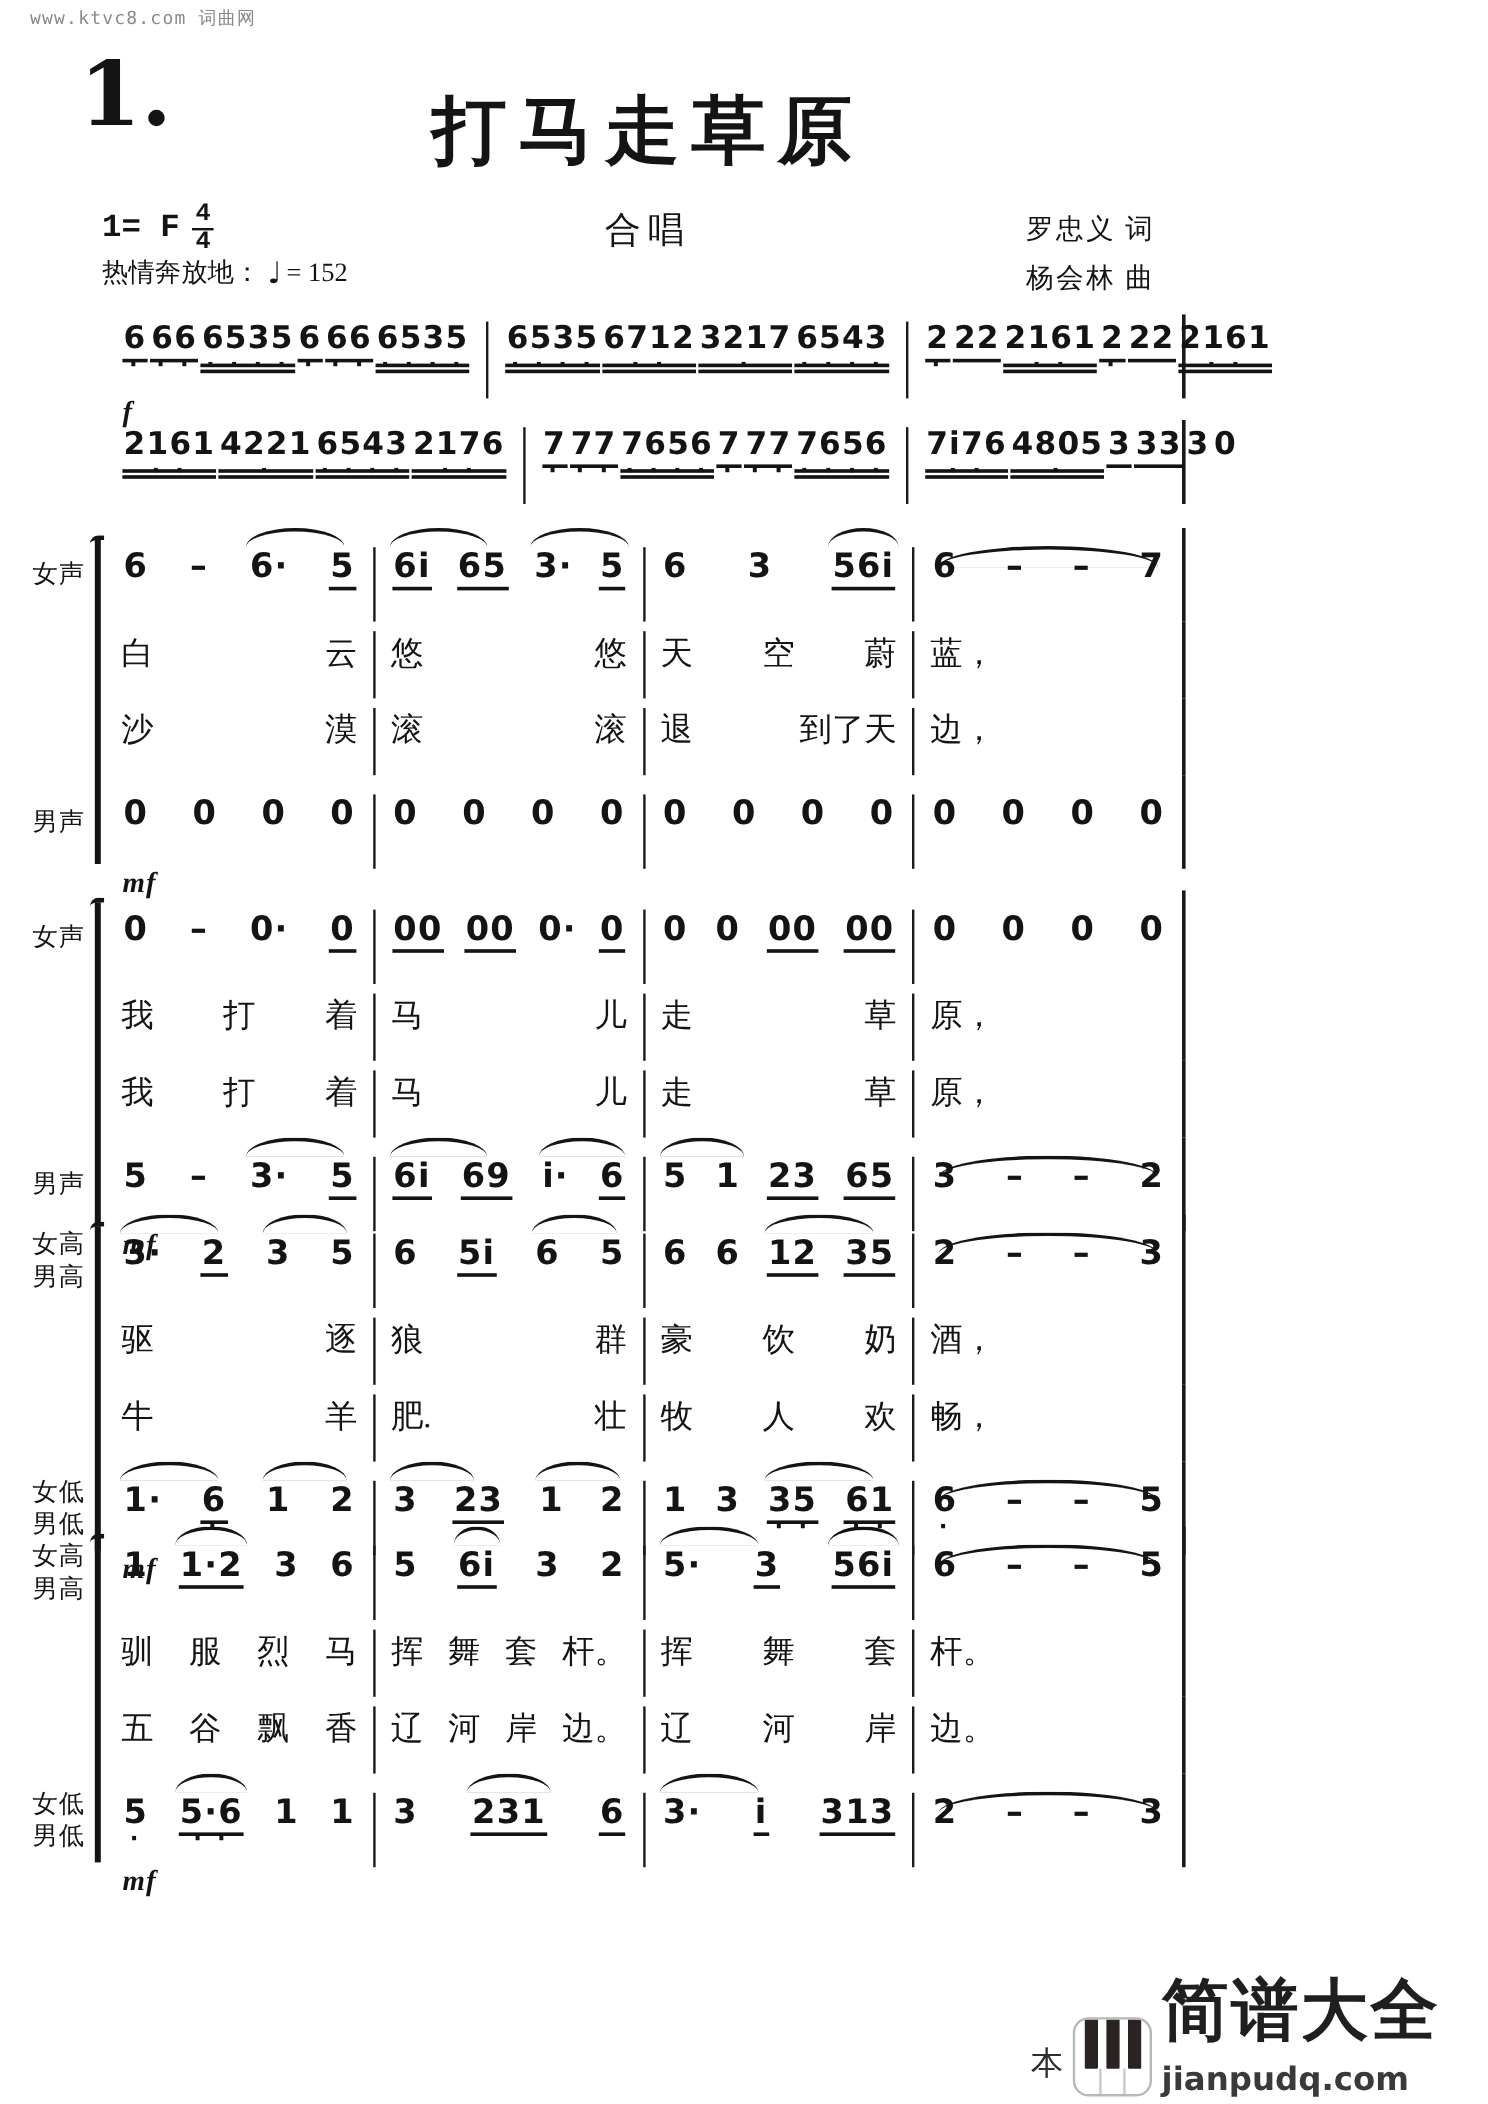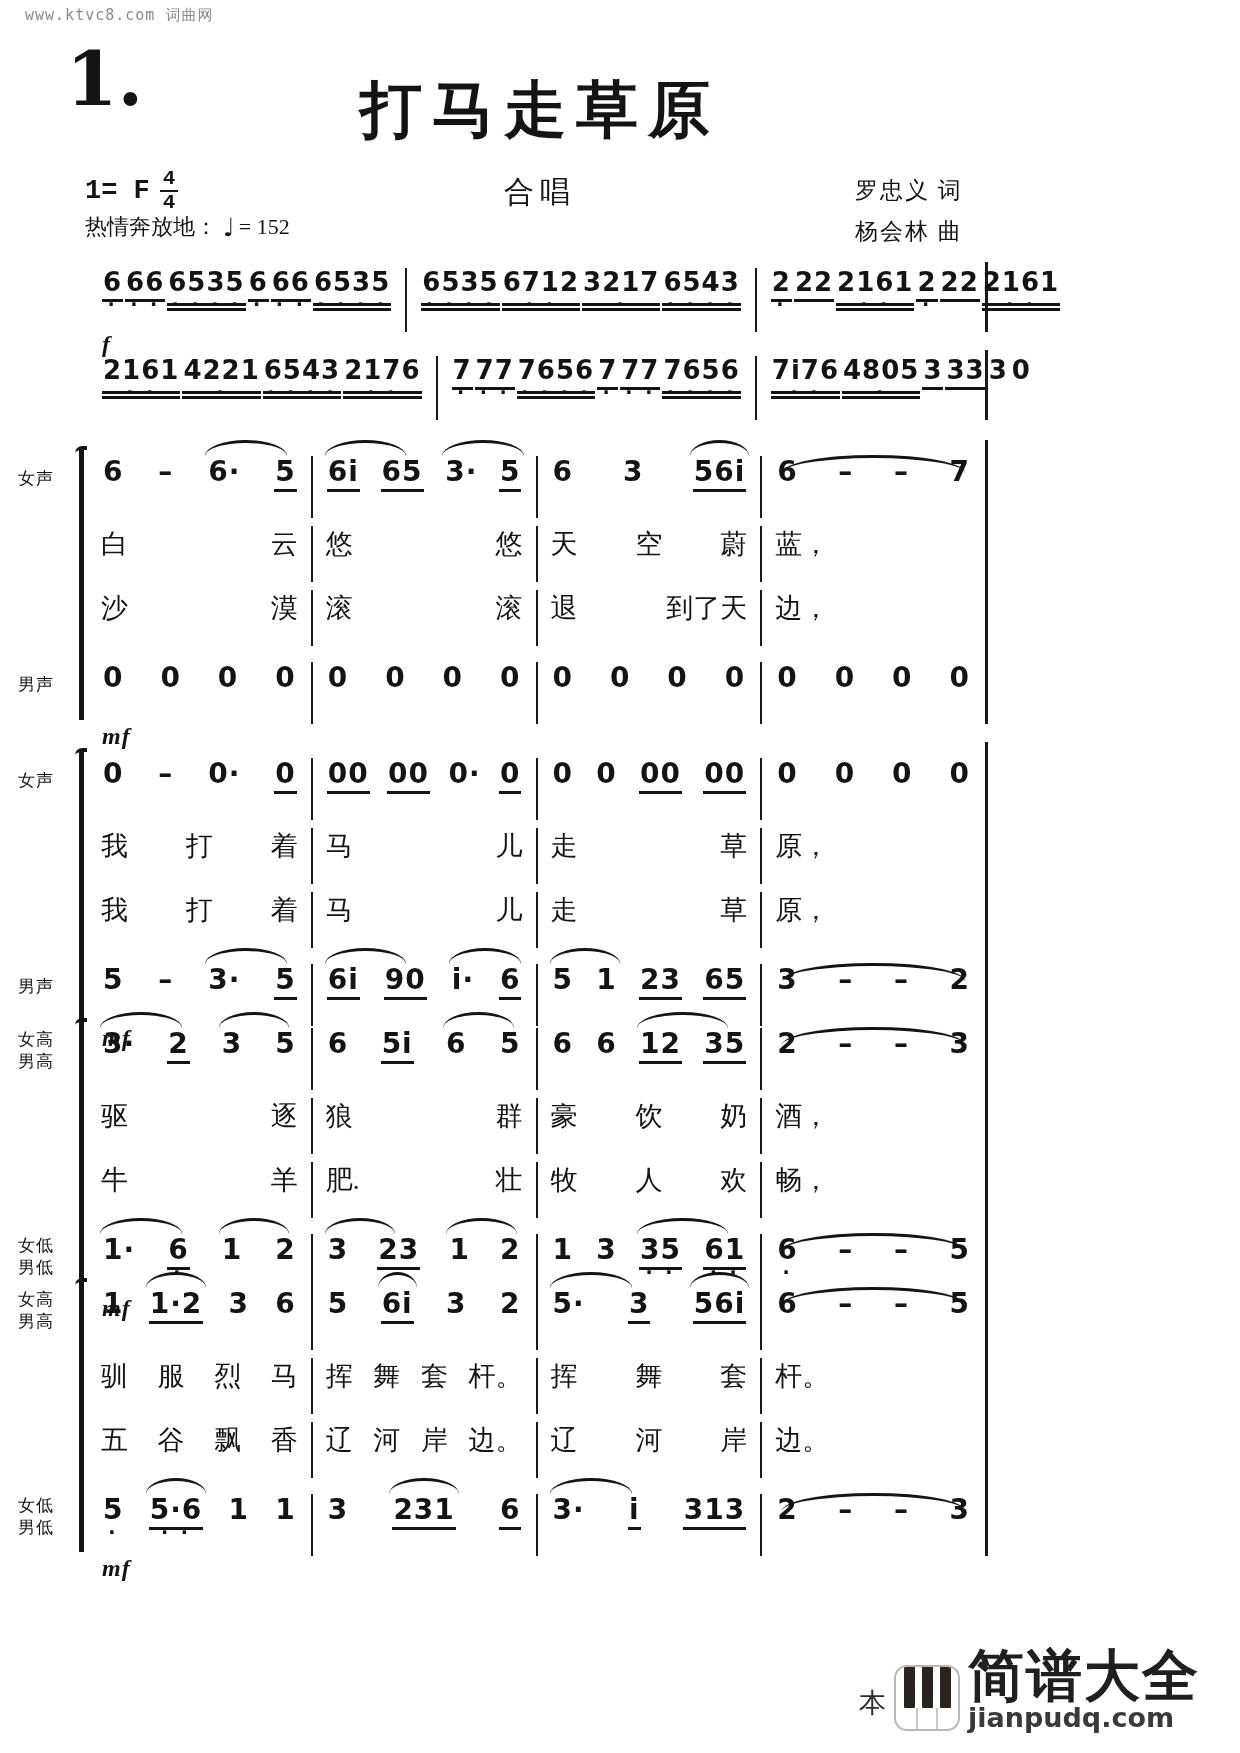--- a/index.html
+++ b/index.html
@@ -41,38 +41,38 @@
   .bdots{position:absolute;left:0;right:0;top:33px;text-align:center;font-size:19px;
     line-height:10px;letter-spacing:3px;font-weight:bold}
   .row.intro .bdots{top:31px}
   .a1::before,.a2::before{content:"";position:absolute;top:-16px;height:13px;
     border-top:3px solid #141414;border-radius:50% 50% 0 0/100% 100% 0 0}
   .a1::before{left:-3px;right:-3px}
   .a2::before{left:-2px;right:-46px}
   .m-arc::before{content:"";position:absolute;left:9%;right:9%;top:-1px;height:15px;
     border-top:3px solid #141414;border-radius:50% 50% 0 0/100% 100% 0 0}
   .vlabel{position:absolute;left:-70px;top:50%;transform:translateY(-50%);width:62px;
-    font-size:17px;font-family:"Liberation Serif",serif;font-weight:normal;
-    white-space:pre-line;line-height:1.3;letter-spacing:1px;text-align:left}
+    font-size:21px;font-family:"Liberation Serif",serif;font-weight:normal;
+    white-space:pre-line;line-height:1.3;letter-spacing:1px;text-align:center}
   .dyn{position:absolute;left:14px;bottom:-26px;font-family:"Liberation Serif",serif;
     font-style:italic;font-weight:bold;font-size:24px;letter-spacing:1px;z-index:3}
   .system{position:absolute;left:88px;width:900px}
   .system::before{content:"";position:absolute;left:-9px;top:10px;bottom:4px;width:5px;background:#141414}
   .system::after{content:"";position:absolute;left:-13px;top:6px;width:12px;height:8px;
     border-top:4px solid #141414;border-radius:60% 0 0 0}
   
   .wm-bottom{position:absolute;right:40px;top:1648px;display:flex;align-items:flex-end;gap:8px}
   .wm-char{font-size:27px;color:#2d2d2d;margin-bottom:10px}
   .piano-icon{width:62px;height:62px;border:2px solid #b8b8b8;border-radius:13px;
     background:#fff;position:relative;overflow:hidden;flex:0 0 auto}
   .piano-icon .k{position:absolute;top:0;width:11px;height:41px;background:#2b2322;border-radius:0 0 1px 1px}
   .piano-icon .w{position:absolute;top:41px;bottom:0;width:2px;background:#c9c9c9}
   .wm-text{display:flex;flex-direction:column;align-items:flex-start;line-height:1}
   .wm-brand{font-size:56px;color:#1f1f1f;font-weight:600;letter-spacing:2px}
-  .wm-domain{font-family:"DejaVu Sans",sans-serif;font-size:27px;font-weight:bold;color:#3a3a3a;margin-top:0}
+  .wm-domain{font-family:"DejaVu Sans",sans-serif;font-size:27px;font-weight:bold;color:#3a3a3a;margin-top:16px}
 </style>
 </head>
 <body>
 
 <div class="wm-top">www.ktvc8.com 词曲网</div>
 <div class="pagenum">1.</div>
 <div class="title">打马走草原</div>
 <div class="subtitle">合唱</div>
 <div class="authors">
   <div>罗忠义 词</div>
@@ -304,21 +304,21 @@
         <span class="vlabel">男声</span>
         <span class="dyn">mf</span>
         <div class="measure">
           <span class="tok"><span class="n">5</span></span>
           <span class="tok"><span class="n">–</span></span>
           <span class="tok a2"><span class="n">3·</span></span>
           <span class="tok"><span class="n u1">5</span></span>
         </div>
         <div class="measure">
           <span class="tok a2"><span class="n u1">6i</span></span>
-          <span class="tok"><span class="n u1">90</span></span>
+          <span class="tok"><span class="n u1">69</span></span>
           <span class="tok a2"><span class="n">i·</span></span>
           <span class="tok"><span class="n u1">6</span></span>
         </div>
         <div class="measure">
           <span class="tok a2"><span class="n">5</span></span>
           <span class="tok"><span class="n">1</span></span>
           <span class="tok"><span class="n u1">23</span></span>
           <span class="tok"><span class="n u1">65</span></span>
         </div>
         <div class="measure m-arc">

